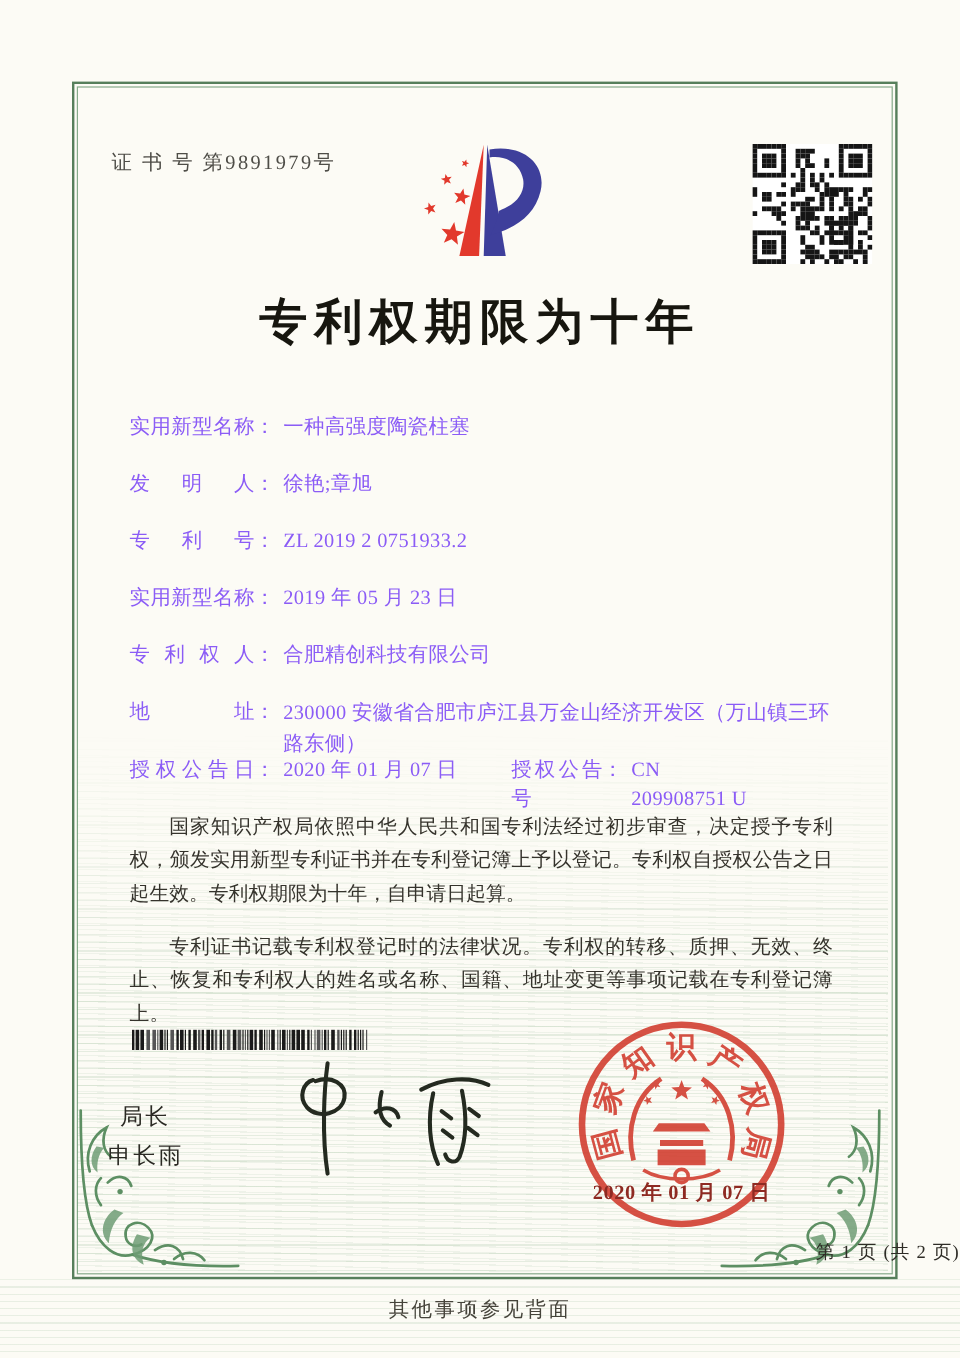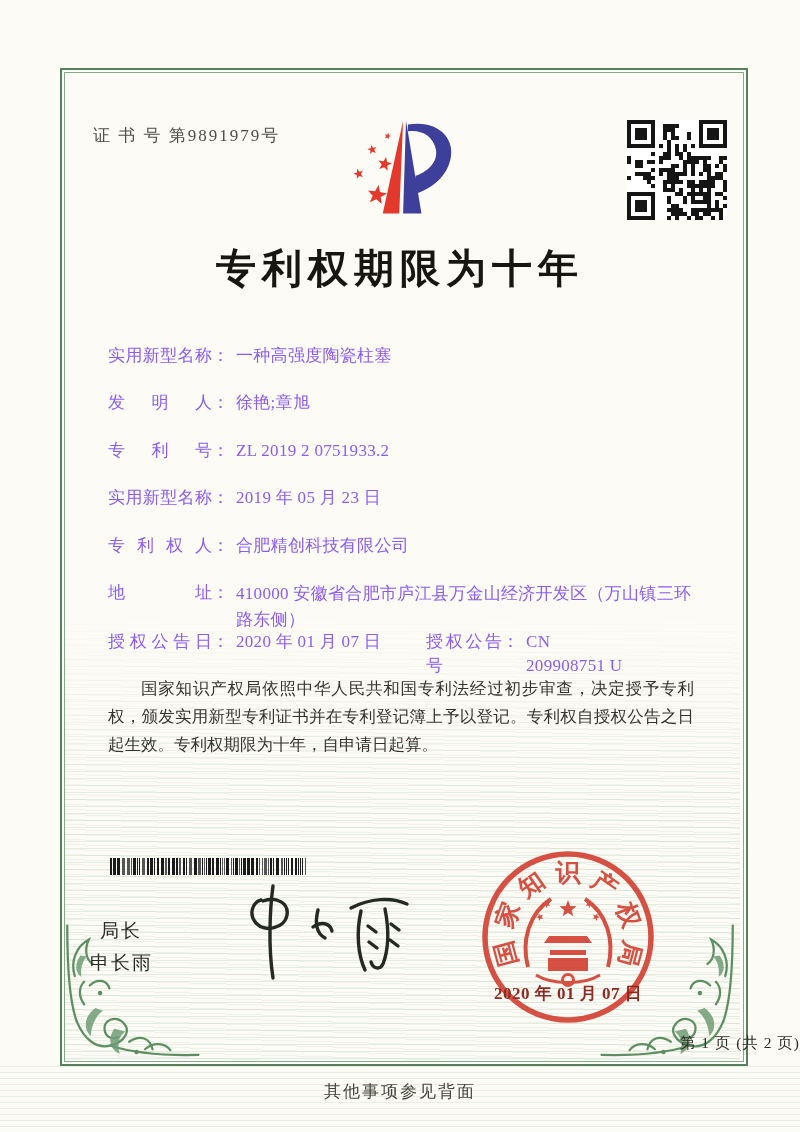--- a/index.html
+++ b/index.html
@@ -436,35 +436,36 @@
   <span class="fvalue">2019 年 05 月 23 日</span>
 </div>
 <div class="field-row" style="top:534px">
   <span class="flabel">专利权人</span>
     <span class="fcolon">：</span>
   <span class="fvalue">合肥精创科技有限公司</span>
 </div>
 <div class="field-row" style="top:581px">
   <span class="flabel">地址</span>
     <span class="fcolon">：</span>
-  <span class="fvalue fvalue-wrap">410000  安徽省合肥市庐江县万金山经济开发区（万山镇三环路东侧）</span>
+  <span class="fvalue fvalue-wrap">230000  安徽省合肥市庐江县万金山经济开发区（万山镇三环路东侧）</span>
 </div>
 <div class="field-row" style="top:630px;position:absolute">
   <span class="flabel">授权公告日</span>
     <span class="fcolon">：</span>
   <span class="fvalue">2020 年 01 月 07 日</span>
   <span class="pair2">
     <span class="flabel">授权公告号</span>
       <span class="fcolon">：</span>
     <span class="fvalue">CN 209908751 U</span>
   </span>
 </div>
 
 <div class="paras">
   <p>国家知识产权局依照中华人民共和国专利法经过初步审查，决定授予专利权，颁发实用新型专利证书并在专利登记簿上予以登记。专利权自授权公告之日起生效。专利权期限为十年，自申请日起算。</p>
+  <p>专利证书记载专利权登记时的法律状况。专利权的转移、质押、无效、终止、恢复和专利权人的姓名或名称、国籍、地址变更等事项记载在专利登记簿上。</p>
 </div>
 
 <svg class="barcode" viewBox="0 0 198 17" preserveAspectRatio="none">
   <g id="barcode-bars" fill="#1a1a1a">
       <rect x="0" y="0" width="2" height="17"></rect>
       <rect x="3" y="0" width="3" height="17"></rect>
       <rect x="7" y="0" width="3" height="17"></rect>
       <rect x="12" y="0" width="3" height="17" fill="#555"></rect>
       <rect x="17" y="0" width="3" height="17" fill="#555"></rect>
       <rect x="21" y="0" width="1" height="17" fill="#555"></rect>

